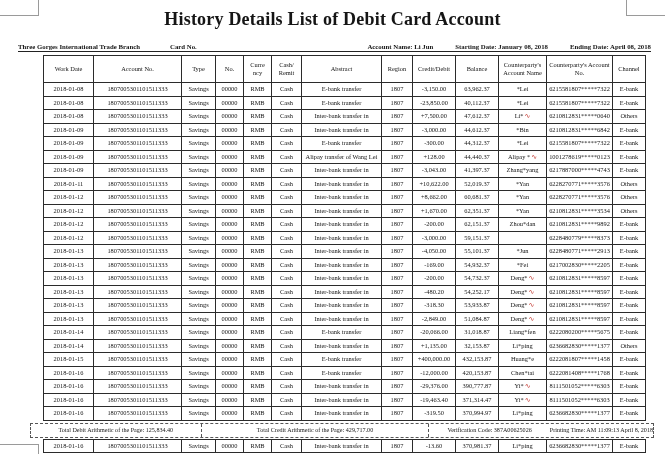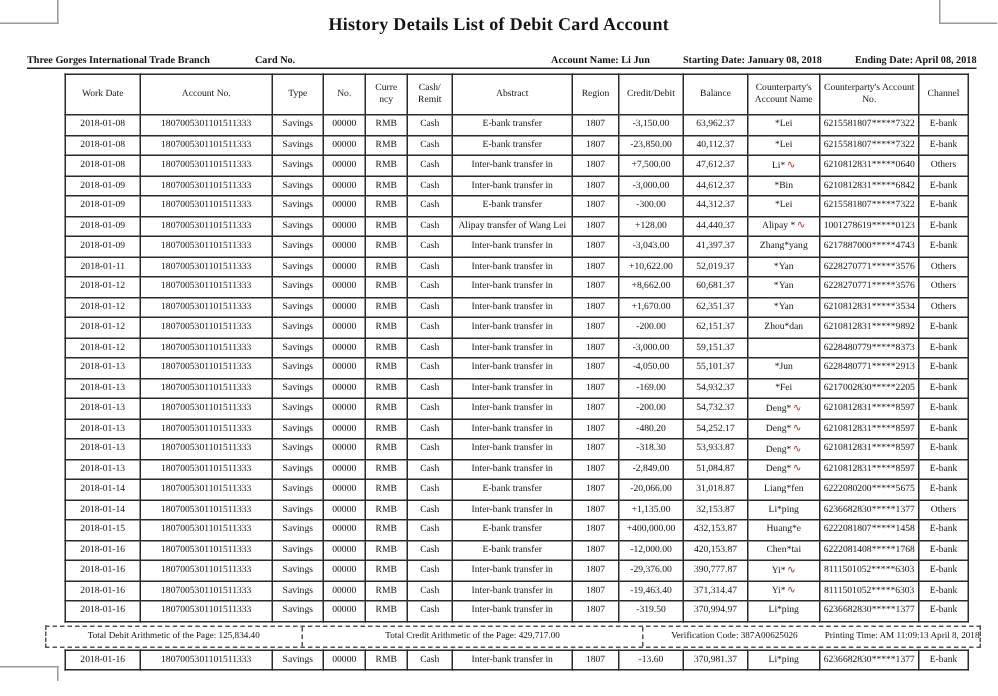--- a/index.html
+++ b/index.html
@@ -2,21 +2,21 @@
 <html><head>
 <meta charset="utf-8">
 <style>
   html,body{margin:0;padding:0;}
   body{width:665px;height:464px;background:#ffffff;position:relative;overflow:hidden;
        font-family:"Liberation Serif","DejaVu Serif",serif;color:#151515;}
   .crop{position:absolute;}
   .crop.tl{left:0;top:0;width:38px;height:15px;border-right:1px solid #9a9a9a;border-bottom:1px solid #9a9a9a;}
   .crop.tr{right:0;top:0;width:38px;height:15px;border-left:1px solid #9a9a9a;border-bottom:1px solid #9a9a9a;}
   .crop.bl{left:0;bottom:10px;width:38px;height:9px;border-top:1px solid #9a9a9a;border-right:1px solid #9a9a9a;}
-  .title{margin-top:9px;text-align:center;font-weight:bold;font-size:12px;letter-spacing:.2px;}
+  .title{margin-top:9px;text-align:center;font-weight:bold;font-size:18px;letter-spacing:.2px;}
   .info{display:flex;align-items:flex-end;margin:13px 14px 0 18px;font-weight:bold;font-size:6.8px;
         border-bottom:1px solid #222;padding-bottom:1px;}
   .info span{white-space:nowrap;}
   .info .blank{flex:1;}
   .info .sp1{width:30px;}
   .info .sp2{width:22px;}
   table.grid{border-collapse:collapse;table-layout:fixed;width:602px;margin-left:43px;
              font-size:6.4px;border:1.2px solid #111;}
   table.main{margin-top:3px;}
   .grid th,.grid td{border:0.9px solid #2b2b2b;text-align:center;vertical-align:middle;

